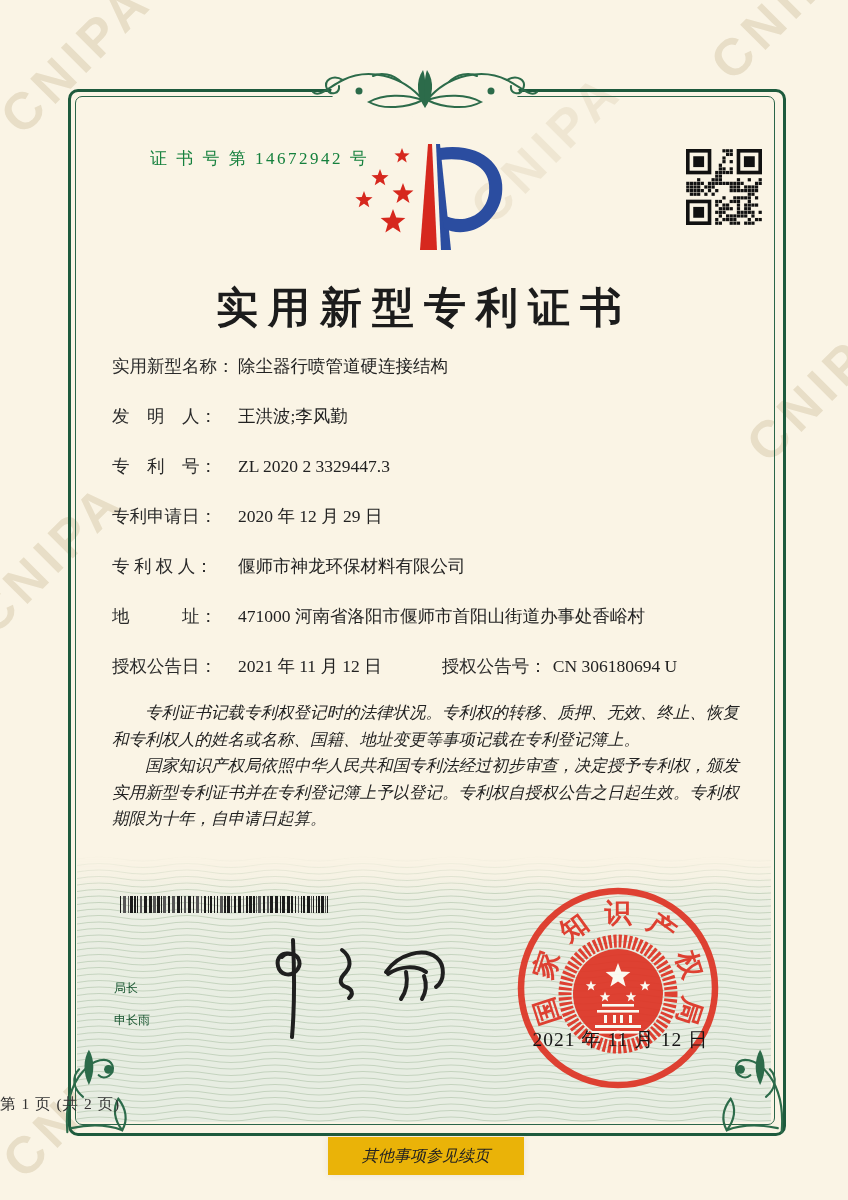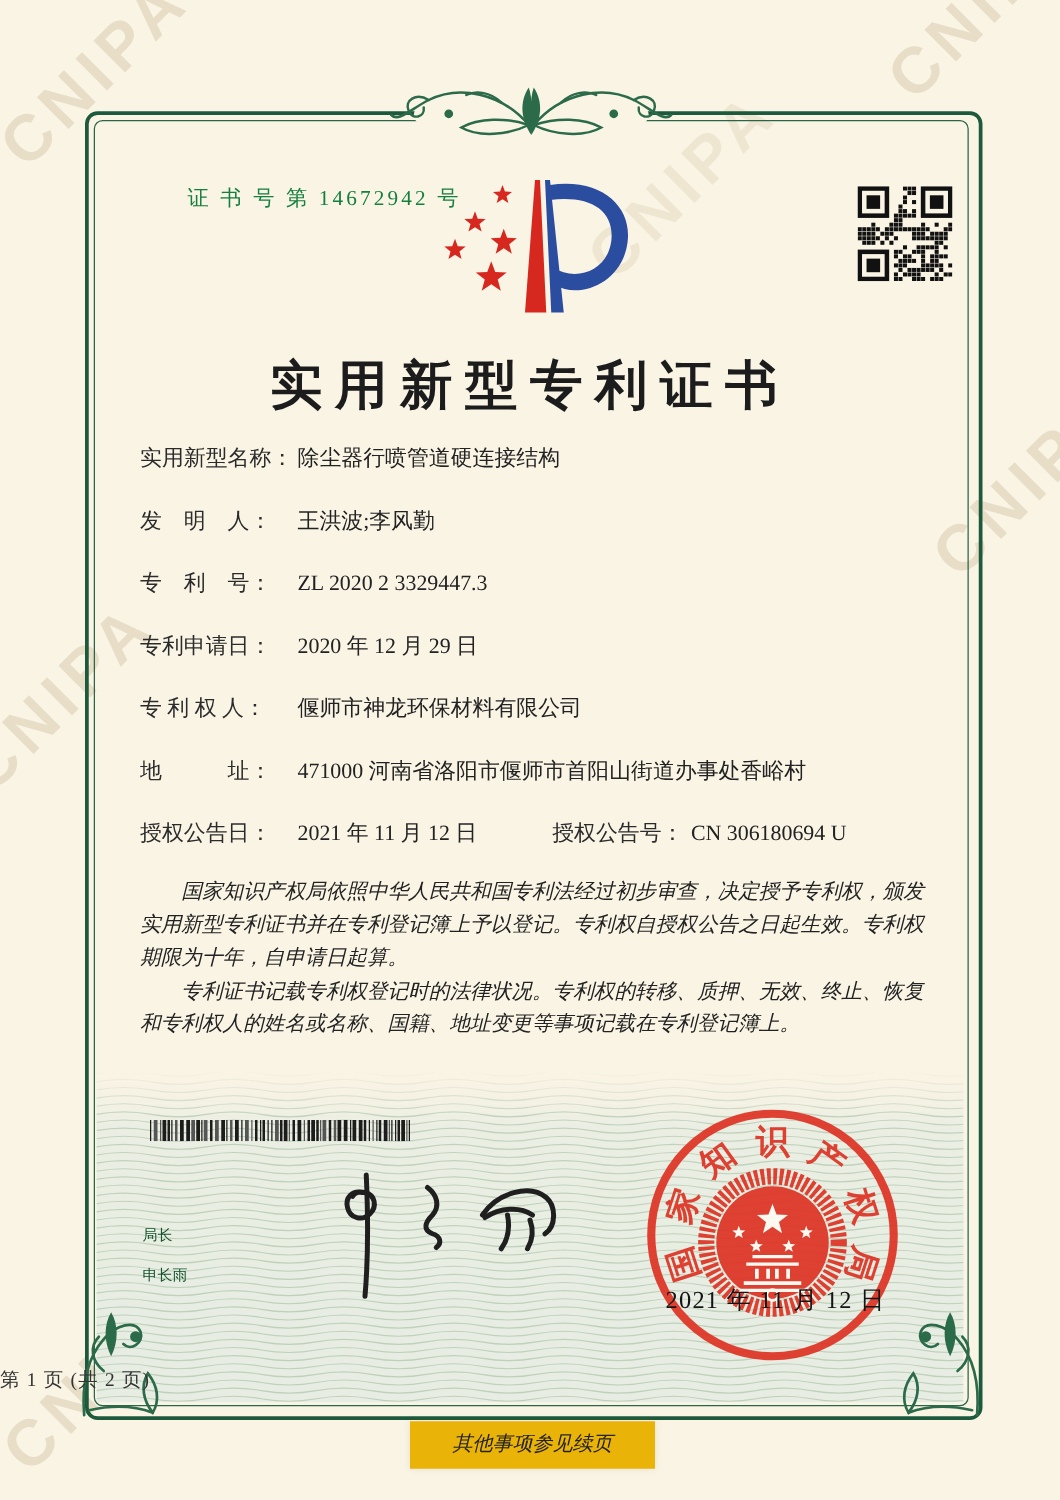--- a/index.html
+++ b/index.html
@@ -358,22 +358,22 @@
         <span class="flabel">授权公告日：</span>
         <span class="fvalue">2021 年 11 月 12 日</span>
         <span class="fpair2">
           <span class="flabel">授权公告号：</span>
           <span class="fvalue">CN 306180694 U</span>
         </span>
       </div>
     </div>
 
     <div class="body-text">
+      <p>专利证书记载专利权登记时的法律状况。专利权的转移、质押、无效、终止、恢复和专利权人的姓名或名称、国籍、地址变更等事项记载在专利登记簿上。</p>
       <p>国家知识产权局依照中华人民共和国专利法经过初步审查，决定授予专利权，颁发实用新型专利证书并在专利登记簿上予以登记。专利权自授权公告之日起生效。专利权期限为十年，自申请日起算。</p>
-      <p>专利证书记载专利权登记时的法律状况。专利权的转移、质押、无效、终止、恢复和专利权人的姓名或名称、国籍、地址变更等事项记载在专利登记簿上。</p>
     </div>
 
     <svg class="barcode" id="barcode-svg" viewBox="0 0 214 17" preserveAspectRatio="none" xmlns="http://www.w3.org/2000/svg">
         <rect x="0" y="0" width="1" height="17" fill="#1c1c1c"></rect>
         <rect x="3" y="0" width="3" height="17" fill="#555"></rect>
         <rect x="8" y="0" width="1" height="17" fill="#555"></rect>
         <rect x="10" y="0" width="3" height="17" fill="#1c1c1c"></rect>
         <rect x="14" y="0" width="2" height="17" fill="#1c1c1c"></rect>
         <rect x="17" y="0" width="1" height="17" fill="#1c1c1c"></rect>
         <rect x="20" y="0" width="2" height="17" fill="#555"></rect>

